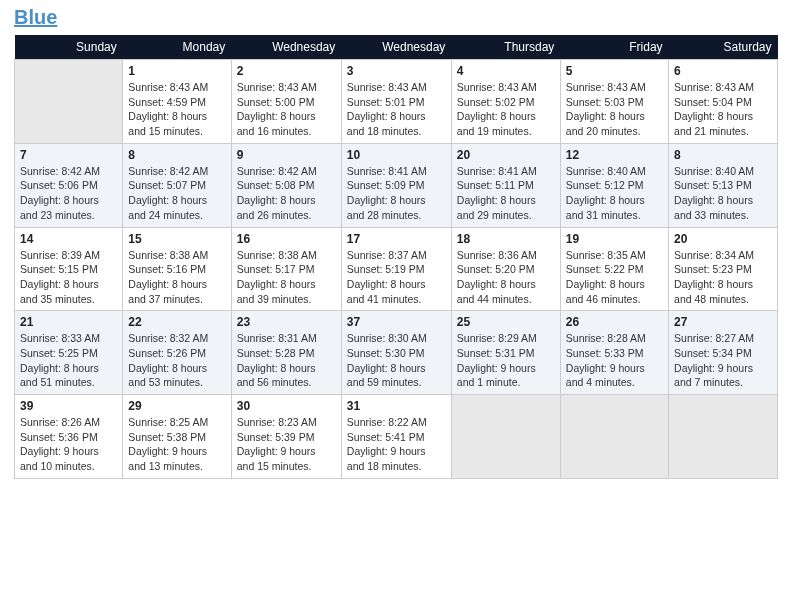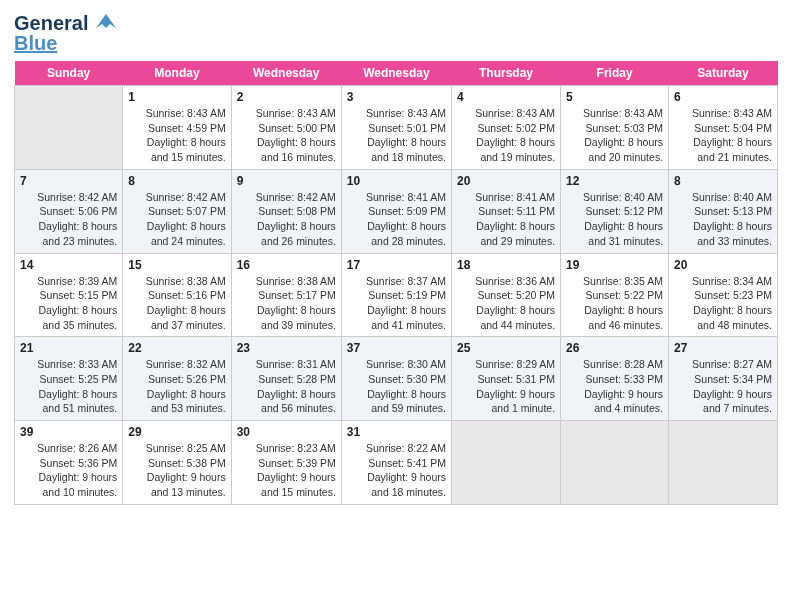--- a/index.html
+++ b/index.html
@@ -37,26 +37,26 @@
       font-size: 16px;
       font-weight: normal;
       color: #444;
     }
     table {
       width: 100%;
       border-collapse: collapse;
       font-size: 11px;
     }
     thead tr th {
-      background-color: #ec4899;
+      background-color: #0f172a;
       color: #fff;
-      text-align: center;
+      text-align: right;
       padding: 5px 6px;
       font-size: 12px;
-      font-weight: bold;
+      font-weight: normal;
     }
     tbody tr td {
       border: 1px solid #ccc;
       vertical-align: top;
       padding: 4px 5px;
       color: #222;
       width: 113px;
       height: 78px;
     }
     tbody tr td.empty {
@@ -65,48 +65,37 @@
     .day-number {
       font-weight: bold;
       font-size: 12px;
       display: block;
       margin-bottom: 2px;
     }
     .day-info {
       font-size: 10.5px;
       line-height: 1.4;
       color: #333;
-      text-align: right;
     }
     tr:nth-child(odd) td {
       background-color: #fff;
     }
     tr:nth-child(even) td {
       background-color: #f0f4f8;
     }
     tbody tr td.empty {
       background-color: #e8e8e8;
     }
   </style>
 </head>
 <body>
 
 <div class="container">
   <div class="header">
     <div class="logo">
-      <div style="display:flex;align-items:center;">
-        <div style="font-size:20px;font-weight:bold;color:#1a3a5c;line-height:1.1;">
-          <span style="color:#1a3a5c;">General</span>
-        </div>
-        <div style="margin-left:4px;">
-          <svg width="28" height="22" viewBox="0 0 28 22">
-            <polygon points="4,18 14,4 24,18 18,14 14,18 10,14" fill="#4a90c4"></polygon>
-          </svg>
-        </div>
-      </div>
       <div style="font-size:20px;font-weight:bold;color:#4a90c4;margin-top:-4px;text-decoration:underline;">Blue</div>
     </div>
     <div class="title-block">
       <h1></h1>
       <h2></h2>
     </div>
   </div>
 
   <table>
     <thead>

